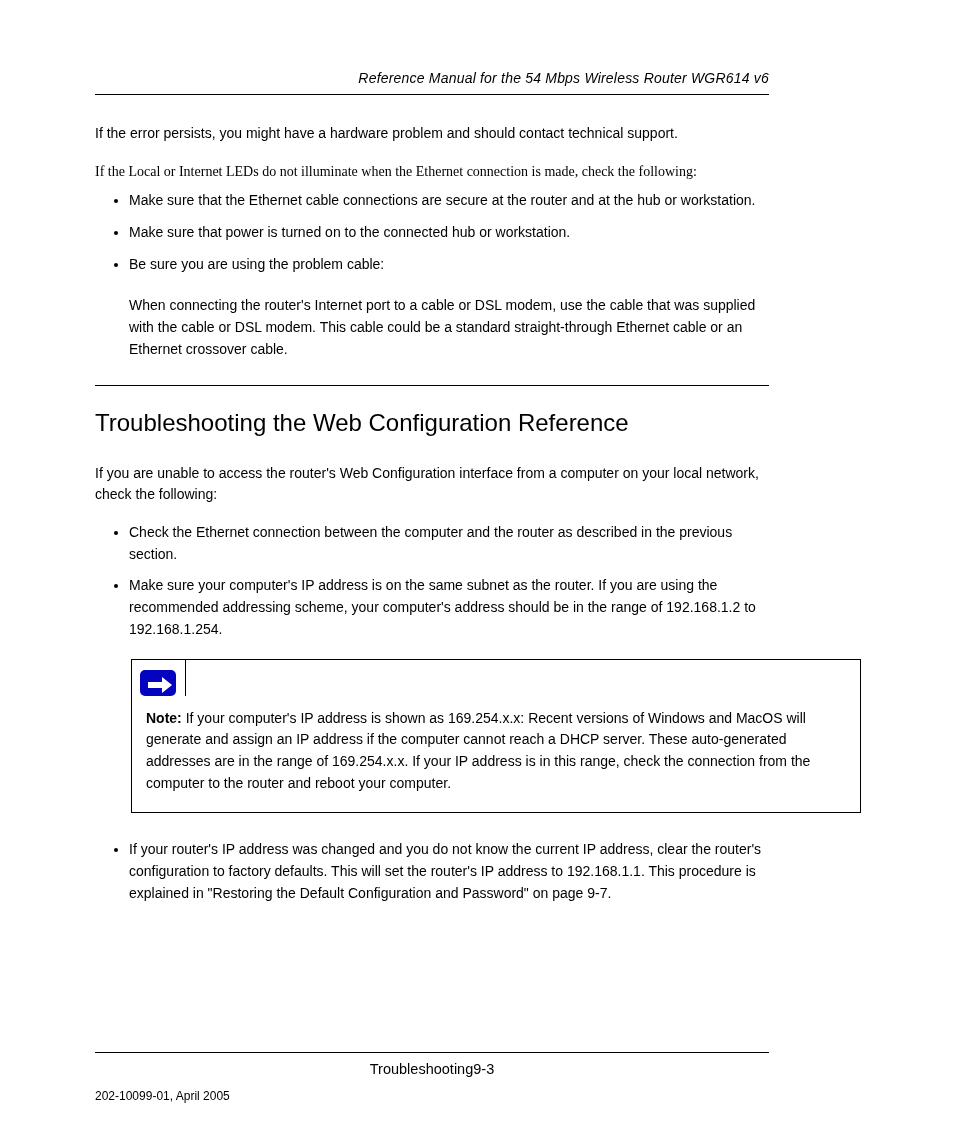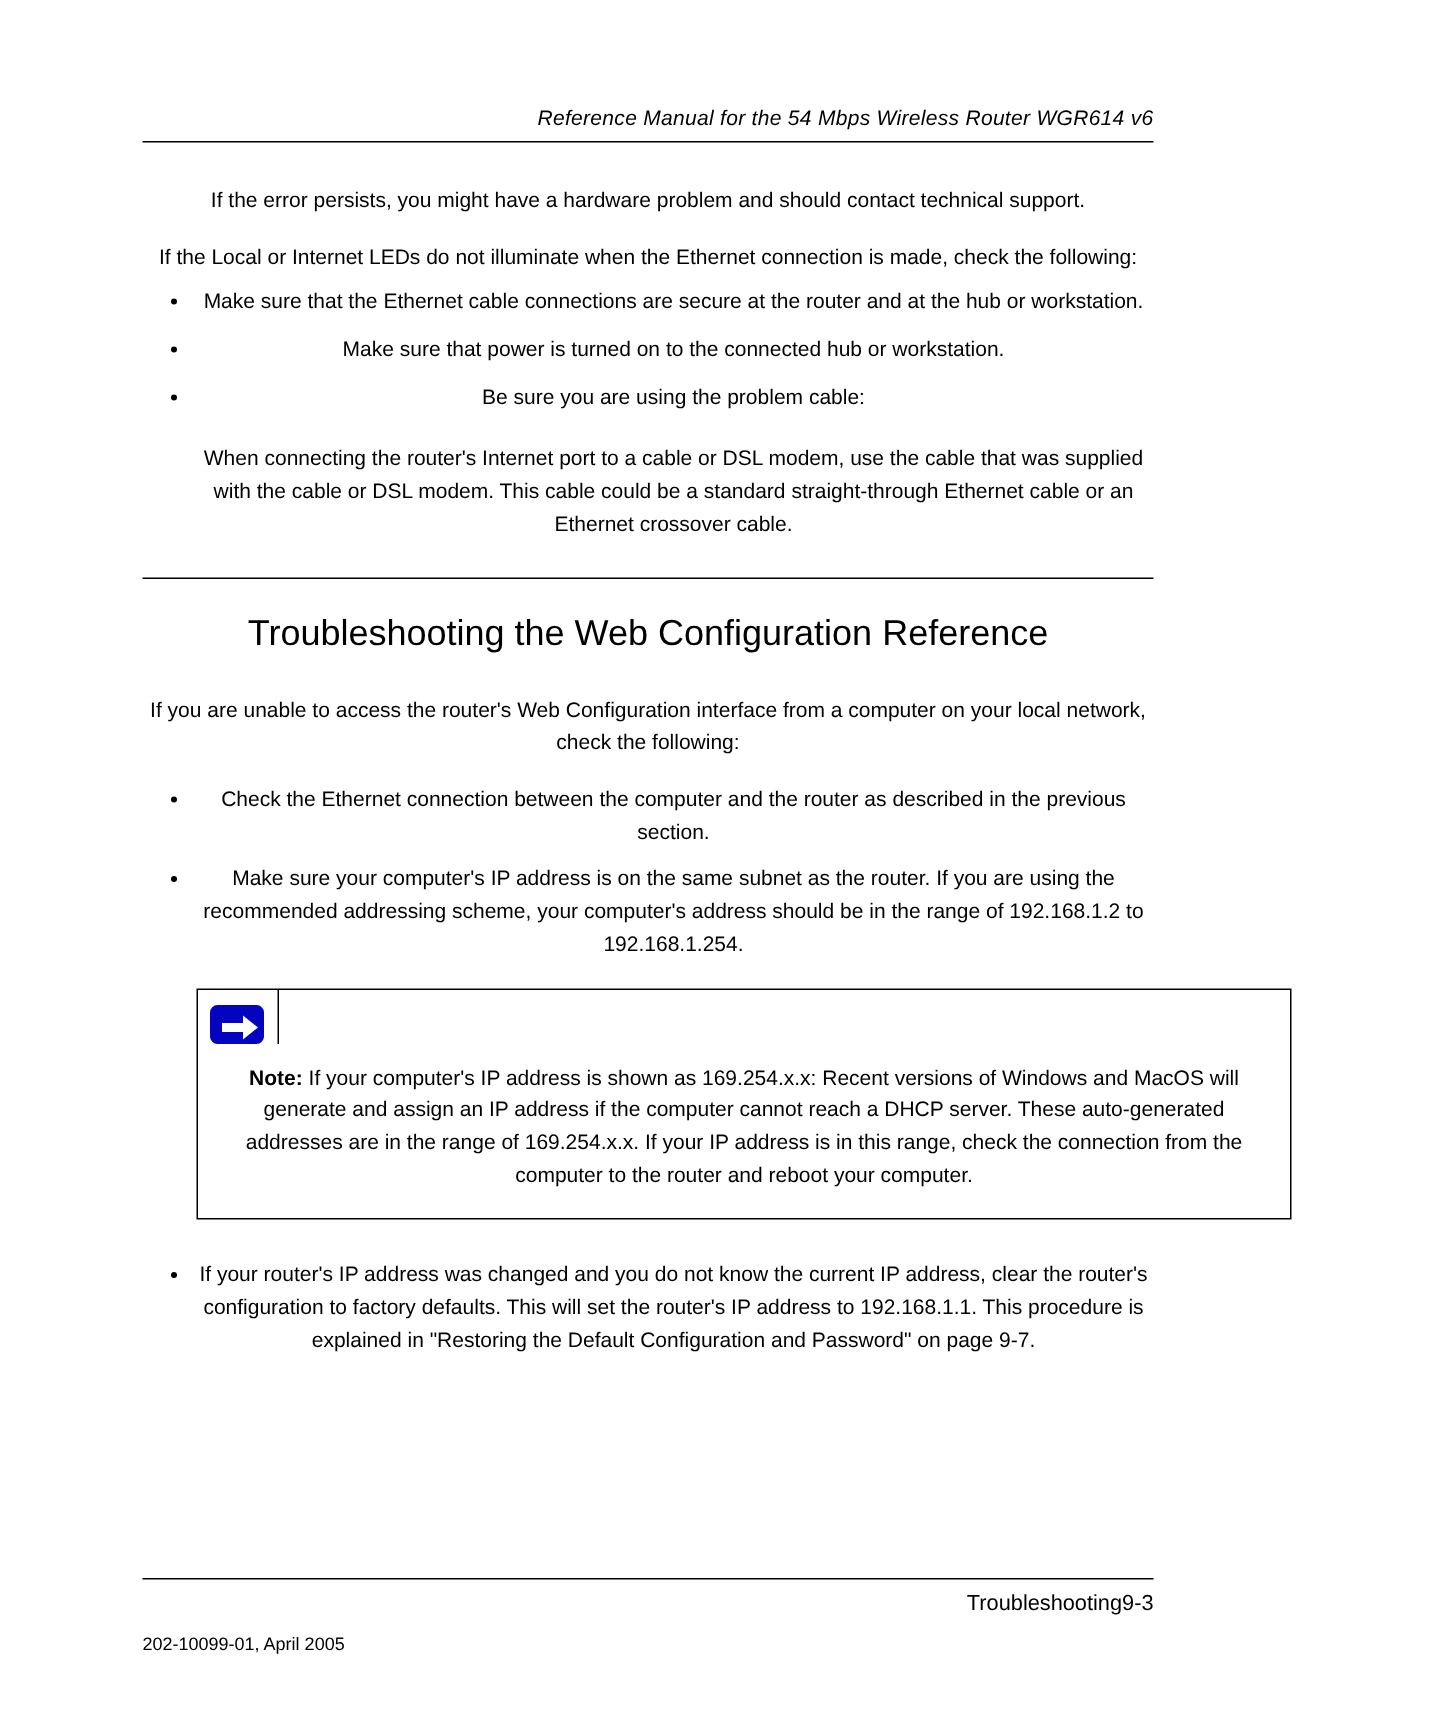--- a/index.html
+++ b/index.html
@@ -1,36 +1,36 @@
 <!DOCTYPE html>
 <html><head>
 <meta charset="utf-8">
 <style>
   * { box-sizing: border-box; margin: 0; padding: 0; }
   html, body { width: 954px; height: 1145px; background: #fff; font-family: Arial, Helvetica, sans-serif; color: #000; }
   .page { position: relative; width: 864px; height: 1145px; padding: 70px 95px 0 95px; }
   .running-header { font-size: 14px; font-style: italic; text-align: right; margin-bottom: 8px; letter-spacing: 0.2px; }
   .hr-top { border: none; border-top: 1.5px solid #000; margin-bottom: 28px; }
-  .body { font-size: 14px; line-height: 1.55; text-align: center; }
+  .body { font-size: 14px; line-height: 1.55; }
   .body p { margin-bottom: 16px; }
-  .body p.tight { margin-bottom: 8px; }
+  .body p.tight { margin-bottom: 8px; font-family: Liberation Serif, serif; }
   .body ul { list-style: disc; padding-left: 34px; margin-bottom: 18px; }
   .body ul li { margin-bottom: 10px; }
   .h2-rule { border: none; border-top: 1.5px solid #000; margin: 24px 0 18px 0; }
   h2 { font-size: 24px; font-weight: normal; margin-bottom: 22px; }
   .note-box { border: 1.5px solid #000; margin: 6px 0 26px 36px; width: 730px; display: flex; flex-direction: column; }
   .note-icon-cell { border-right: 1.5px solid #000; width: 54px; padding: 10px 8px 0 8px; }
   .note-text-cell { padding: 12px 14px 18px 14px; font-size: 14px; line-height: 1.55; flex: 1; }
   .note-text-cell .note-label { font-weight: bold; }
   .note-icon { width: 36px; height: 26px; border: 2px solid #0404c0; border-radius: 5px; background: #0404c0; position: relative; }
   .note-icon .shaft { position: absolute; left: 6px; top: 10px; width: 16px; height: 6px; background: #fff; }
   .note-icon .head { position: absolute; left: 20px; top: 5px; width: 0; height: 0; border-top: 8px solid transparent; border-bottom: 8px solid transparent; border-left: 10px solid #fff; }
   .footer { position: absolute; left: 95px; right: 95px; bottom: 42px; }
   .footer-rule { border: none; border-top: 1.5px solid #000; margin-bottom: 8px; }
-  .footer-row { display: flex; justify-content: flex-end; font-size: 14.5px; }
+  .footer-row { display: flex; justify-content: center; font-size: 14.5px; }
   .footer-sub { text-align: left; font-size: 12px; margin-top: 12px; color: #000; }
 </style>
 </head>
 <body>
 
 <div class="page">
 
   <div class="running-header">Reference Manual for the 54 Mbps Wireless Router WGR614 v6</div>
   <hr class="hr-top">
 

